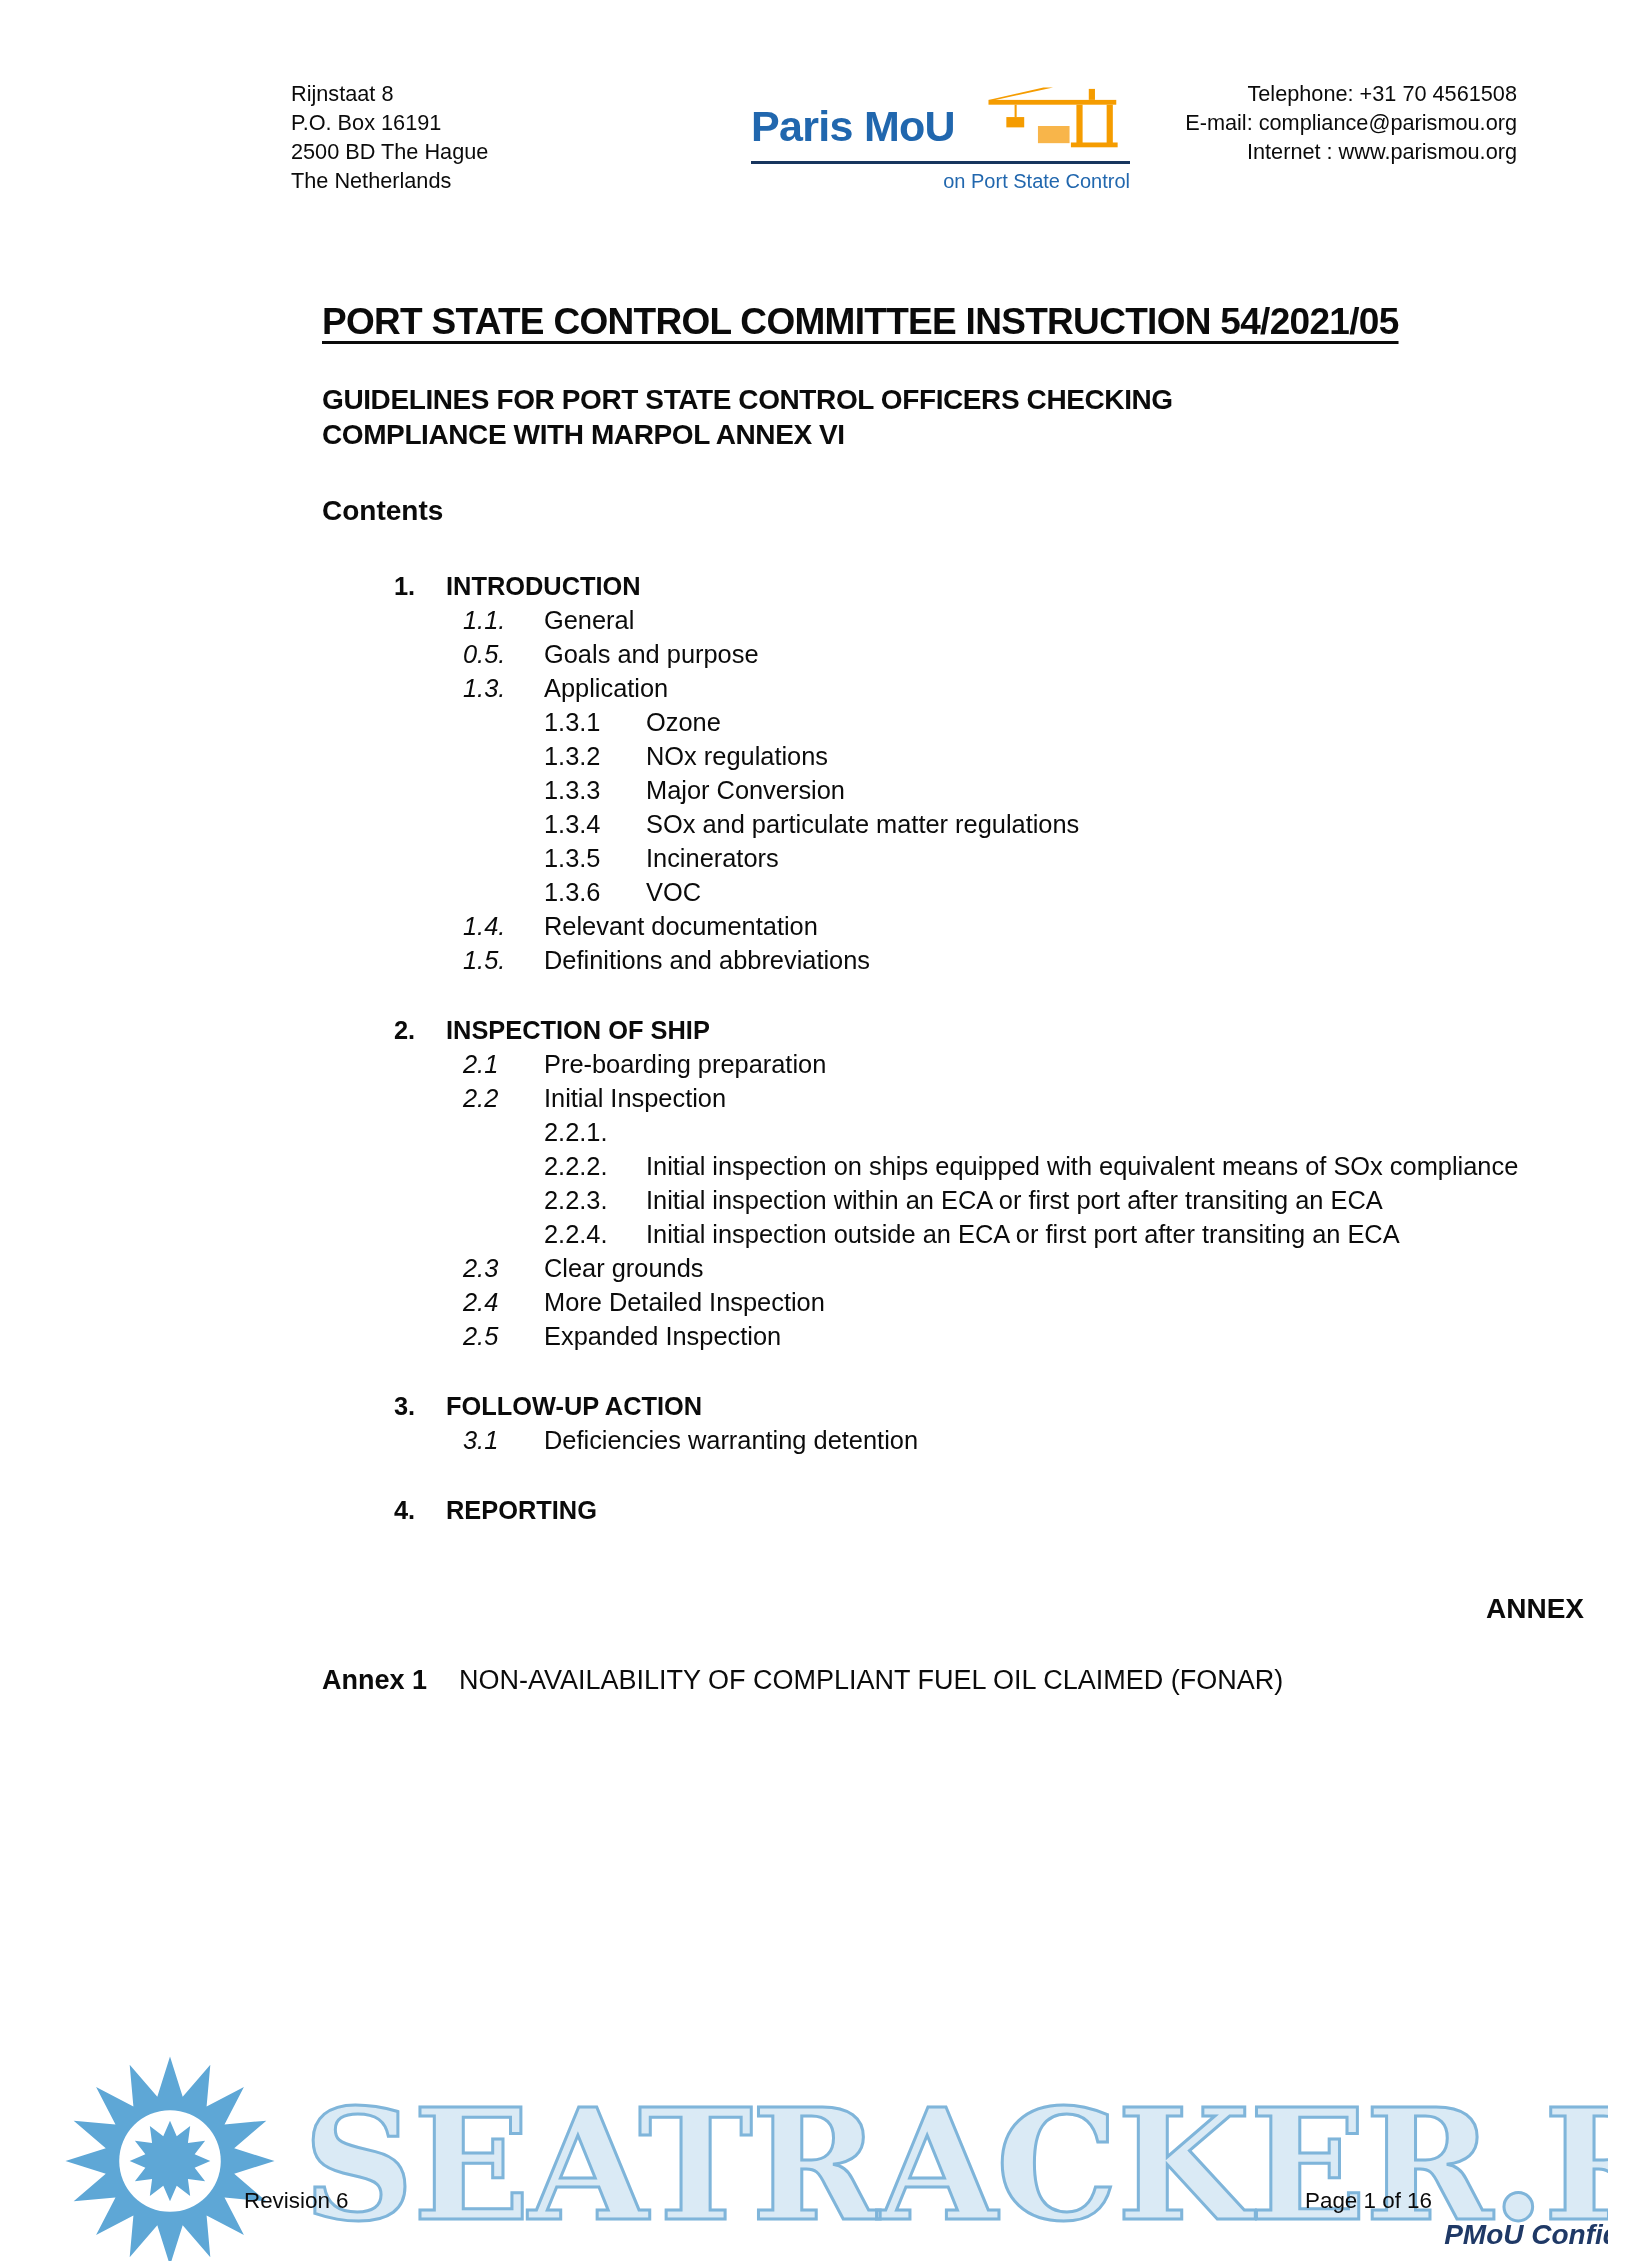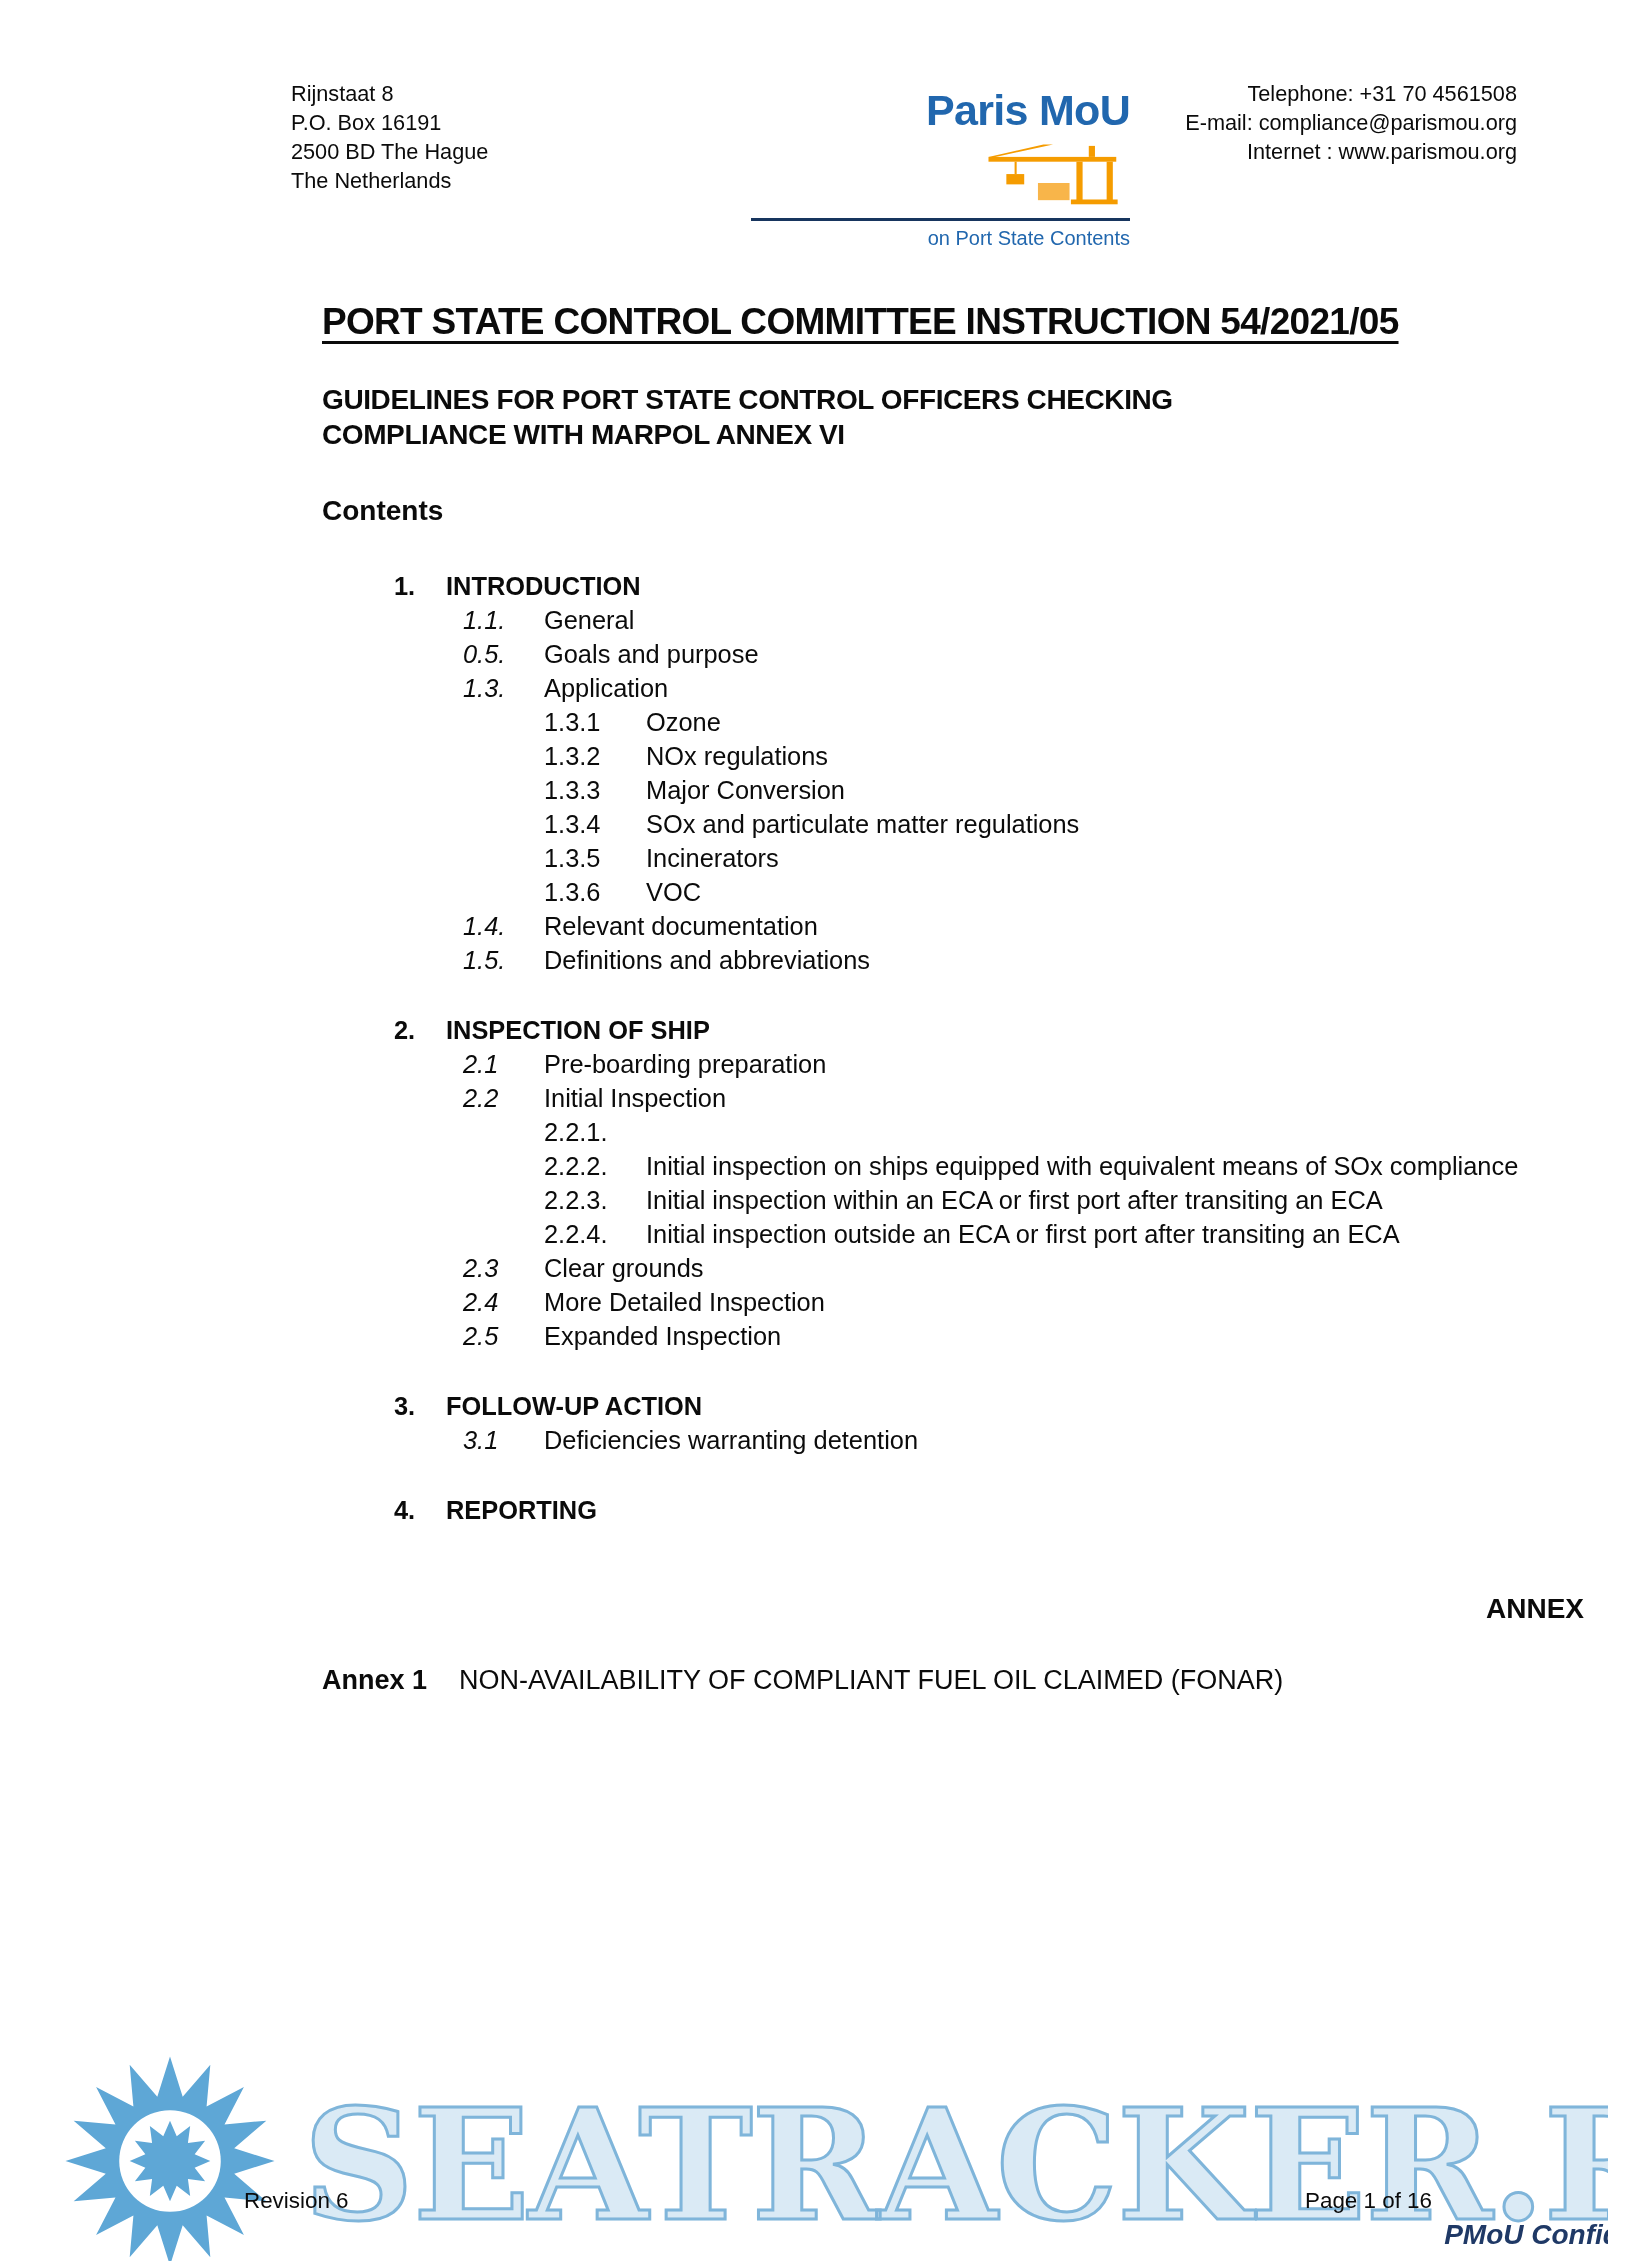--- a/index.html
+++ b/index.html
@@ -9,21 +9,21 @@
     font-family:"Liberation Sans","DejaVu Sans",sans-serif; color:#0b0b0b;
     overflow:hidden; margin:16px auto;
   }
 
   
   .addr   { position:absolute; left:251px; top:63px;  font-size:21.7px; line-height:29px; }
   .contact{ position:absolute; right:91px; top:63px; font-size:21.7px; line-height:29px; text-align:right; }
 
   .logo { position:absolute; left:711px; top:70px; width:379px; }
   .logo-row { display:flex; align-items:flex-end; justify-content:space-between;
-              border-bottom:3.7px solid var(--logo-line,#17355E); padding-bottom:3px;flex-direction:column; }
+              border-bottom:3.7px solid var(--logo-line,#17355E); padding-bottom:3px; }
   .logo-title { font-size:43px; font-weight:bold; color:var(--logo-blue,#2167AE);
                 letter-spacing:-0.7px; padding-bottom:7.5px; }
   .logo-sub { text-align:right; color:var(--logo-blue,#2167AE); font-size:20px; margin-top:6px; }
   .crane-main  { fill:var(--crane-orange,#F59C00); }
   .crane-light { fill:var(--crane-orange-light,#F8B54A); }
 
   
   .content { position:absolute; left:282px; top:285px; width:1262px; font-size:25.4px; z-index:2; }
   .doc-title { font-size:37px; font-weight:bold; letter-spacing:-0.7px;
                text-decoration:underline; text-decoration-thickness:3px; text-underline-offset:6.7px; }
@@ -84,21 +84,21 @@
           <rect class="crane-main" x="170" y="4" width="9" height="16"></rect>
           <rect class="crane-main" x="152" y="27" width="9" height="56"></rect>
           <rect class="crane-main" x="196" y="27" width="9" height="56"></rect>
           <rect class="crane-main" x="144" y="82" width="68" height="7"></rect>
           <rect class="crane-main" x="62" y="27" width="3" height="18"></rect>
           <rect class="crane-main" x="50" y="45" width="26" height="15"></rect>
           <rect class="crane-light" x="96" y="58" width="46" height="25"></rect>
         </svg>
       </span>
     </div>
-    <div class="logo-sub">on Port State Contents</div>
+    <div class="logo-sub">on Port State Control</div>
   </div>
 
   <div class="contact">
     <div>Telephone: +31 70 4561508</div>
     <div>E-mail: compliance@parismou.org</div>
     <div>Internet : www.parismou.org</div>
   </div>
 
   <div class="content">
     <div class="doc-title">PORT STATE CONTROL COMMITTEE INSTRUCTION 54/2021/05</div>

